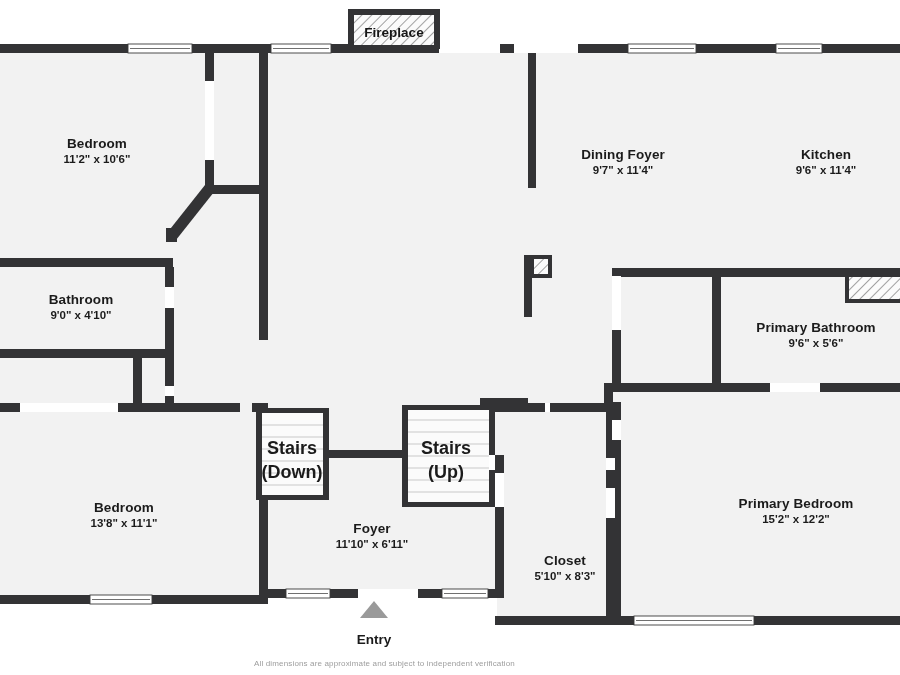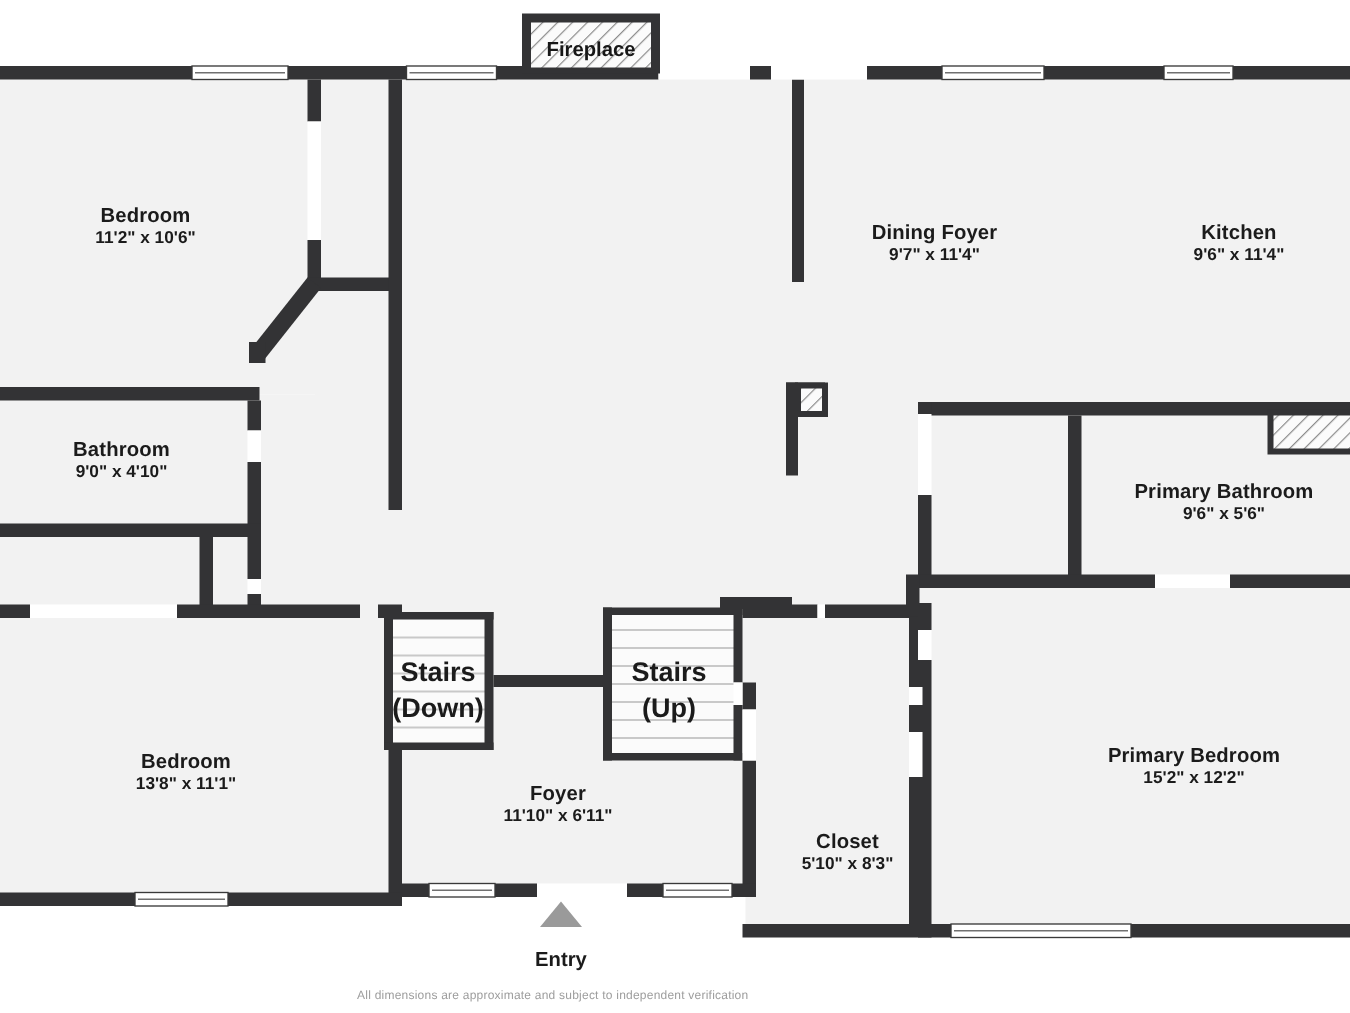--- a/index.html
+++ b/index.html
@@ -73,21 +73,21 @@
     position: absolute;
     text-align: center;
     color: #1b1b1b;
     font-weight: bold;
     font-size: 13.5px;
     white-space: nowrap;
     transform: translateX(-50%);
   }
   #disclaimer {
     position: absolute;
-    left: 0;
+    left: 16px;
     top: 659px;
     width: 737px;
     text-align: center;
     font-size: 8px;
     color: #9d9d9d;
     letter-spacing: 0.15px;
   }
 </style>
 </head>
 <body>

